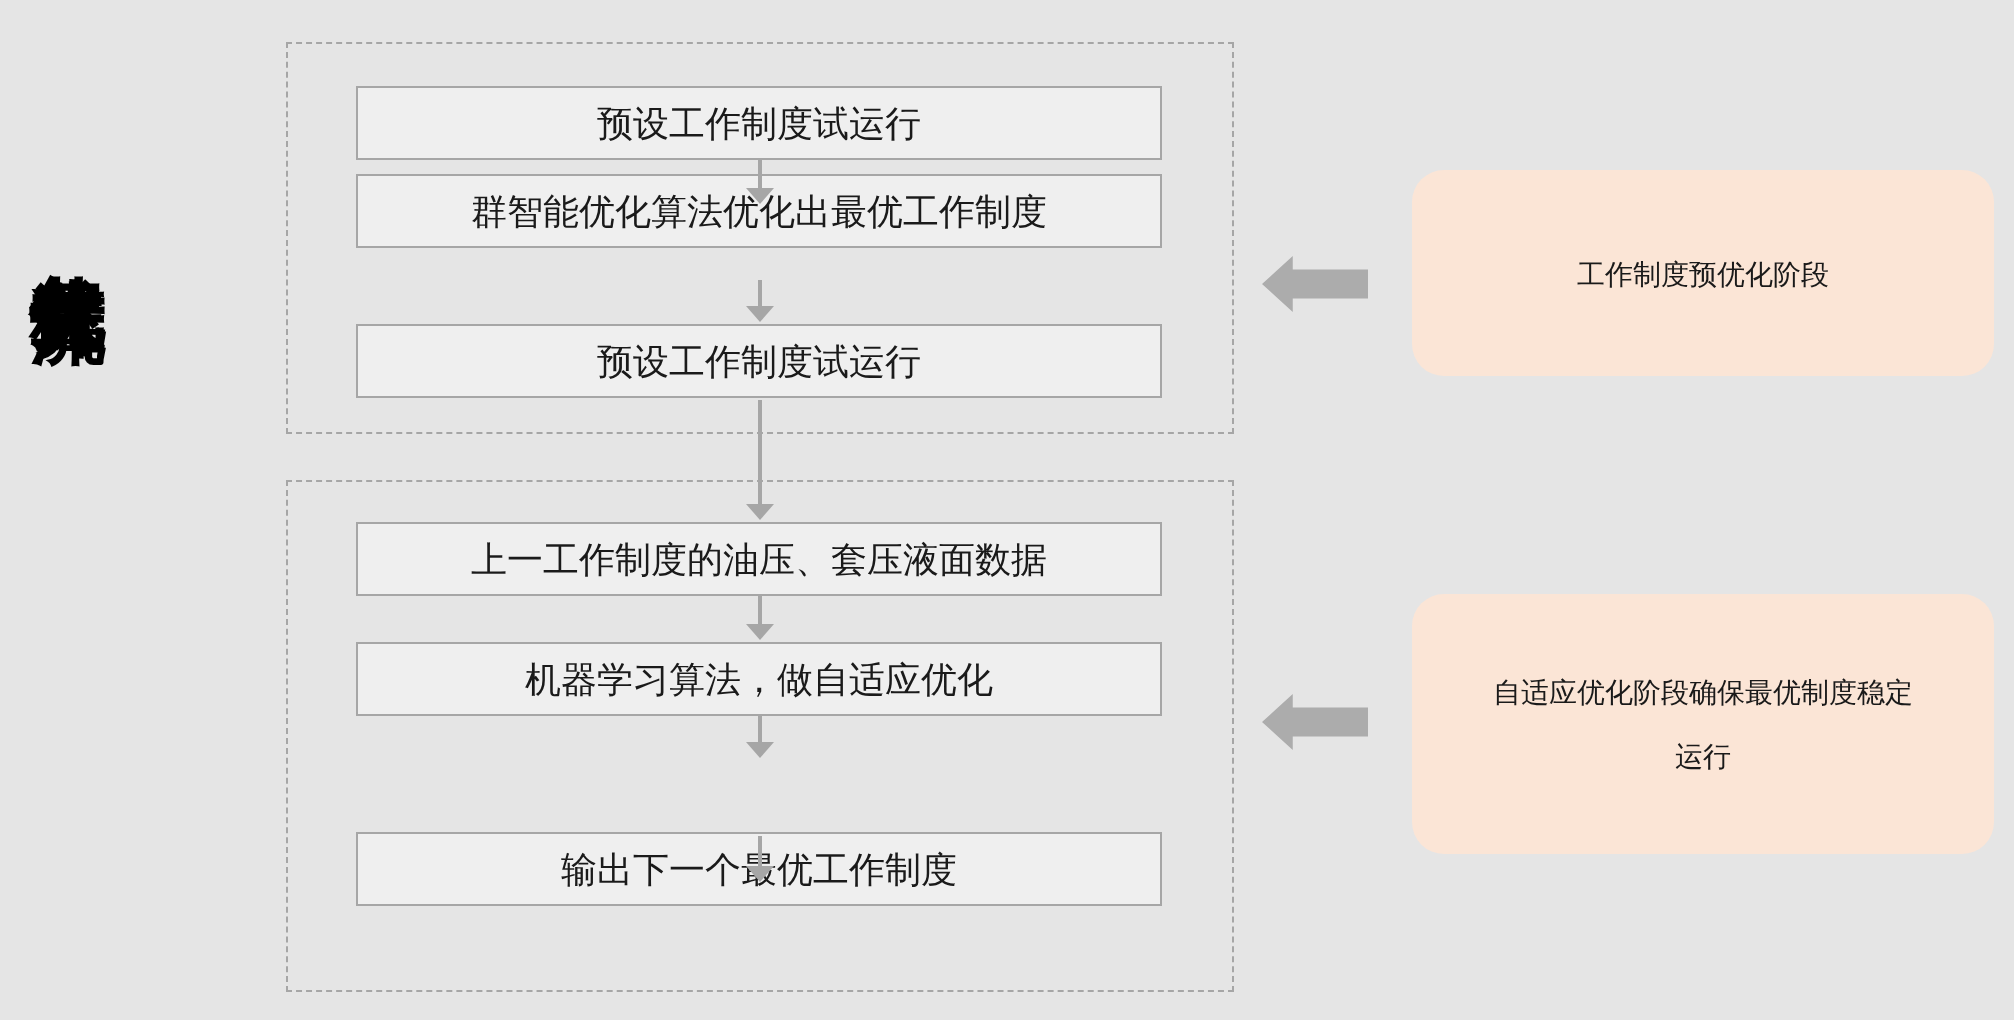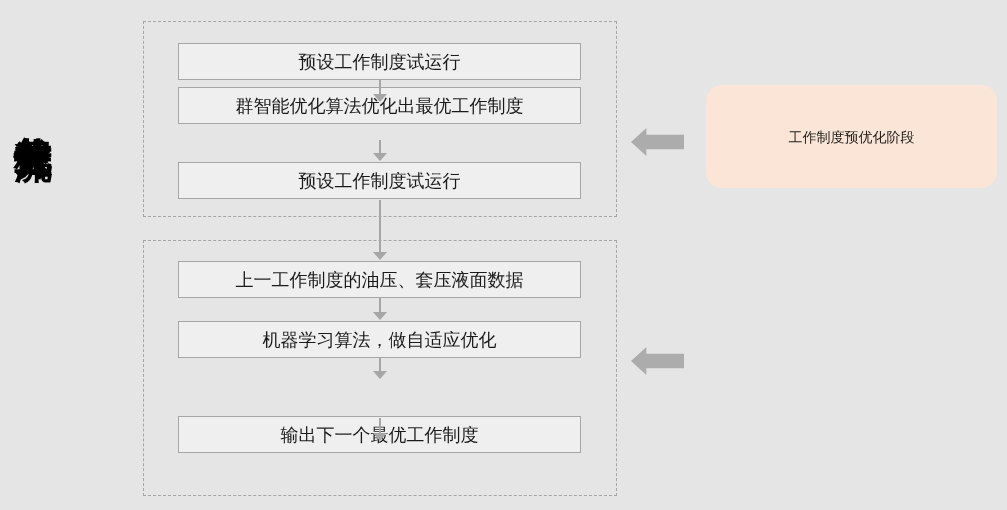--- a/index.html
+++ b/index.html
@@ -144,14 +144,15 @@
   </div>
   <div class="connector conn-6">
     <div class="line"></div>
     <div class="head"></div>
   </div>
 
   <div class="block-arrow block-arrow-1"></div>
   <div class="block-arrow block-arrow-2"></div>
 
   <div class="callout callout-1">工作制度预优化阶段</div>
+  <div class="callout callout-2">自适应优化阶段确保最优制度稳定运行</div>
 
 </div>
 
 </body></html>

